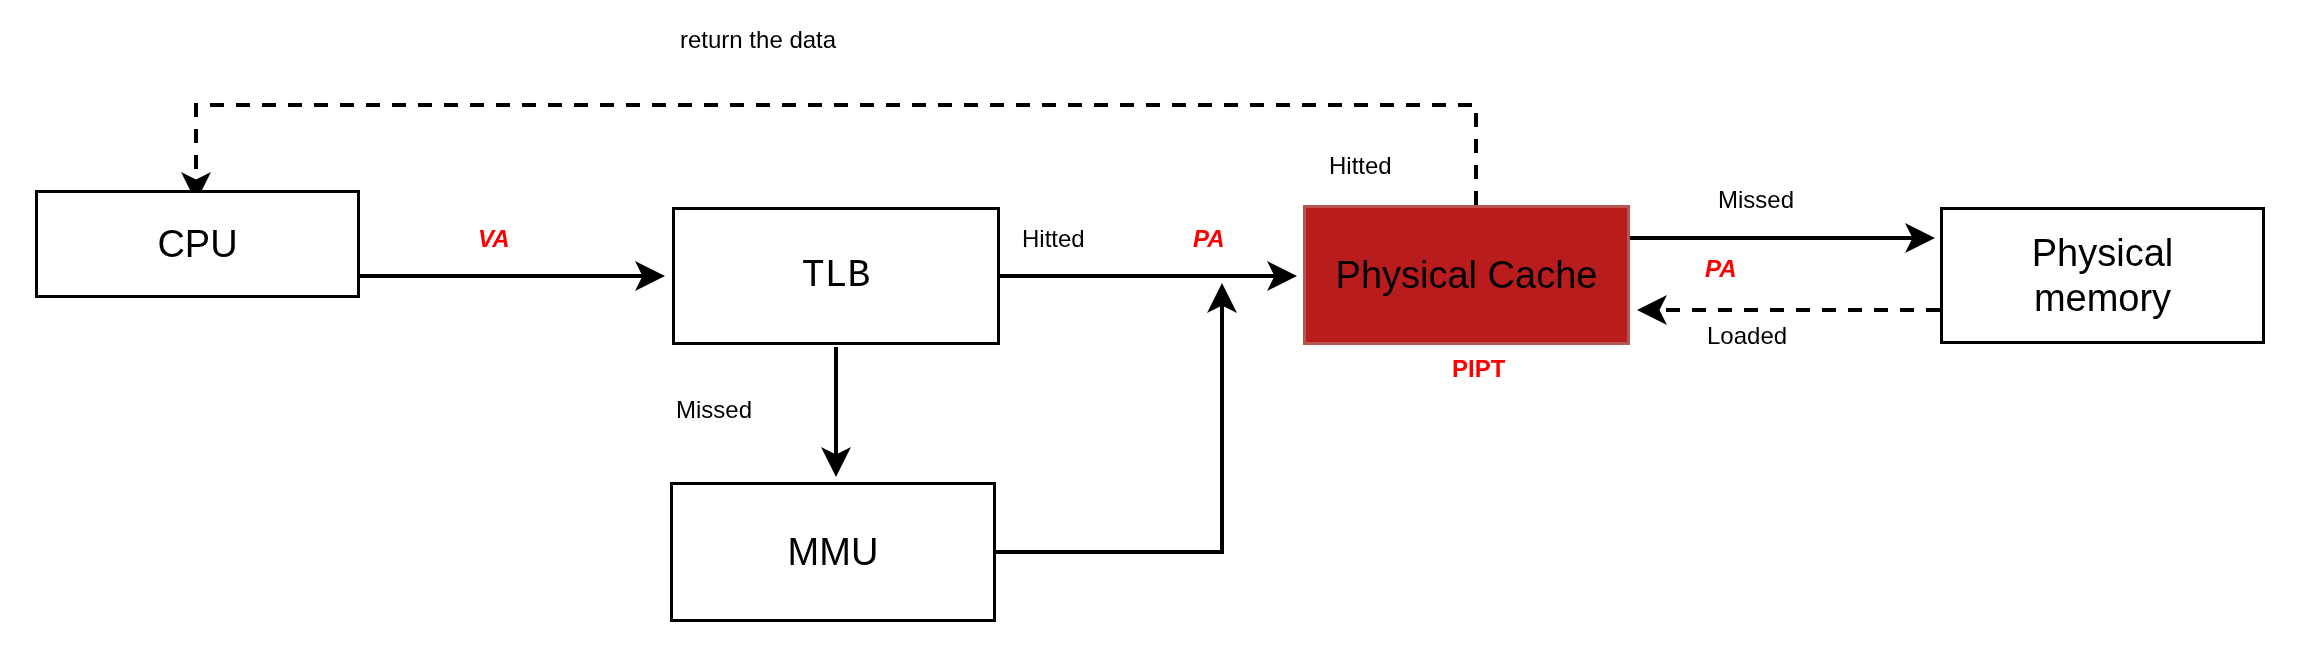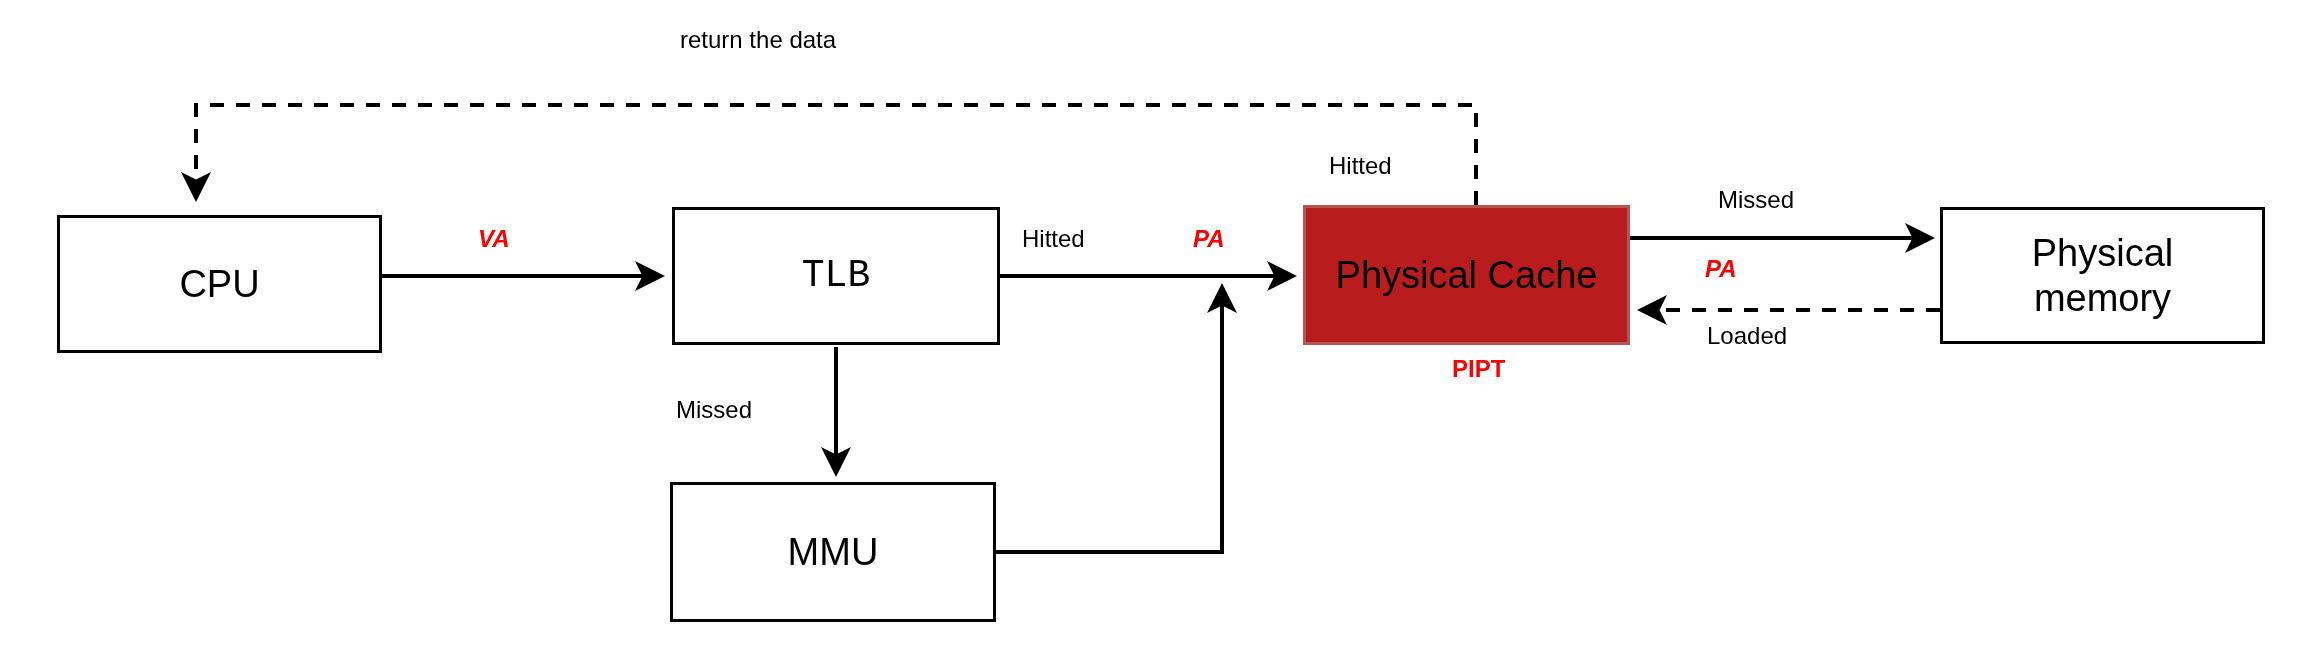--- a/index.html
+++ b/index.html
@@ -84,21 +84,21 @@
 
     <path d="M 996 552 L 1222 552 L 1222 288" fill="none" stroke="#000000" stroke-width="4" marker-end="url(#arrow-solid)"></path>
 
     <path d="M 1476 205 L 1476 105 L 196 105 L 196 197" fill="none" stroke="#000000" stroke-width="4" stroke-dasharray="14 12" marker-end="url(#arrow-dashed)"></path>
 
     <path d="M 1630 238 L 1930 238" fill="none" stroke="#000000" stroke-width="4" marker-end="url(#arrow-solid)"></path>
 
     <path d="M 1940 310 L 1642 310" fill="none" stroke="#000000" stroke-width="4" stroke-dasharray="14 12" marker-end="url(#arrow-dashed)"></path>
   </svg>
 
-  <div class="node" style="left:35px; top:215px; width:325px; height:138px;margin-left:22px;">
+  <div class="node" style="left:35px; top:190px; width:325px; height:108px;">
     <span>CPU</span>
   </div>
 
   <div class="node" style="left:672px; top:207px; width:328px; height:138px;font-family:Liberation Mono, monospace;">
     <span>TLB</span>
   </div>
 
   <div class="node" style="left:670px; top:482px; width:326px; height:140px;">
     <span>MMU</span>
   </div>

